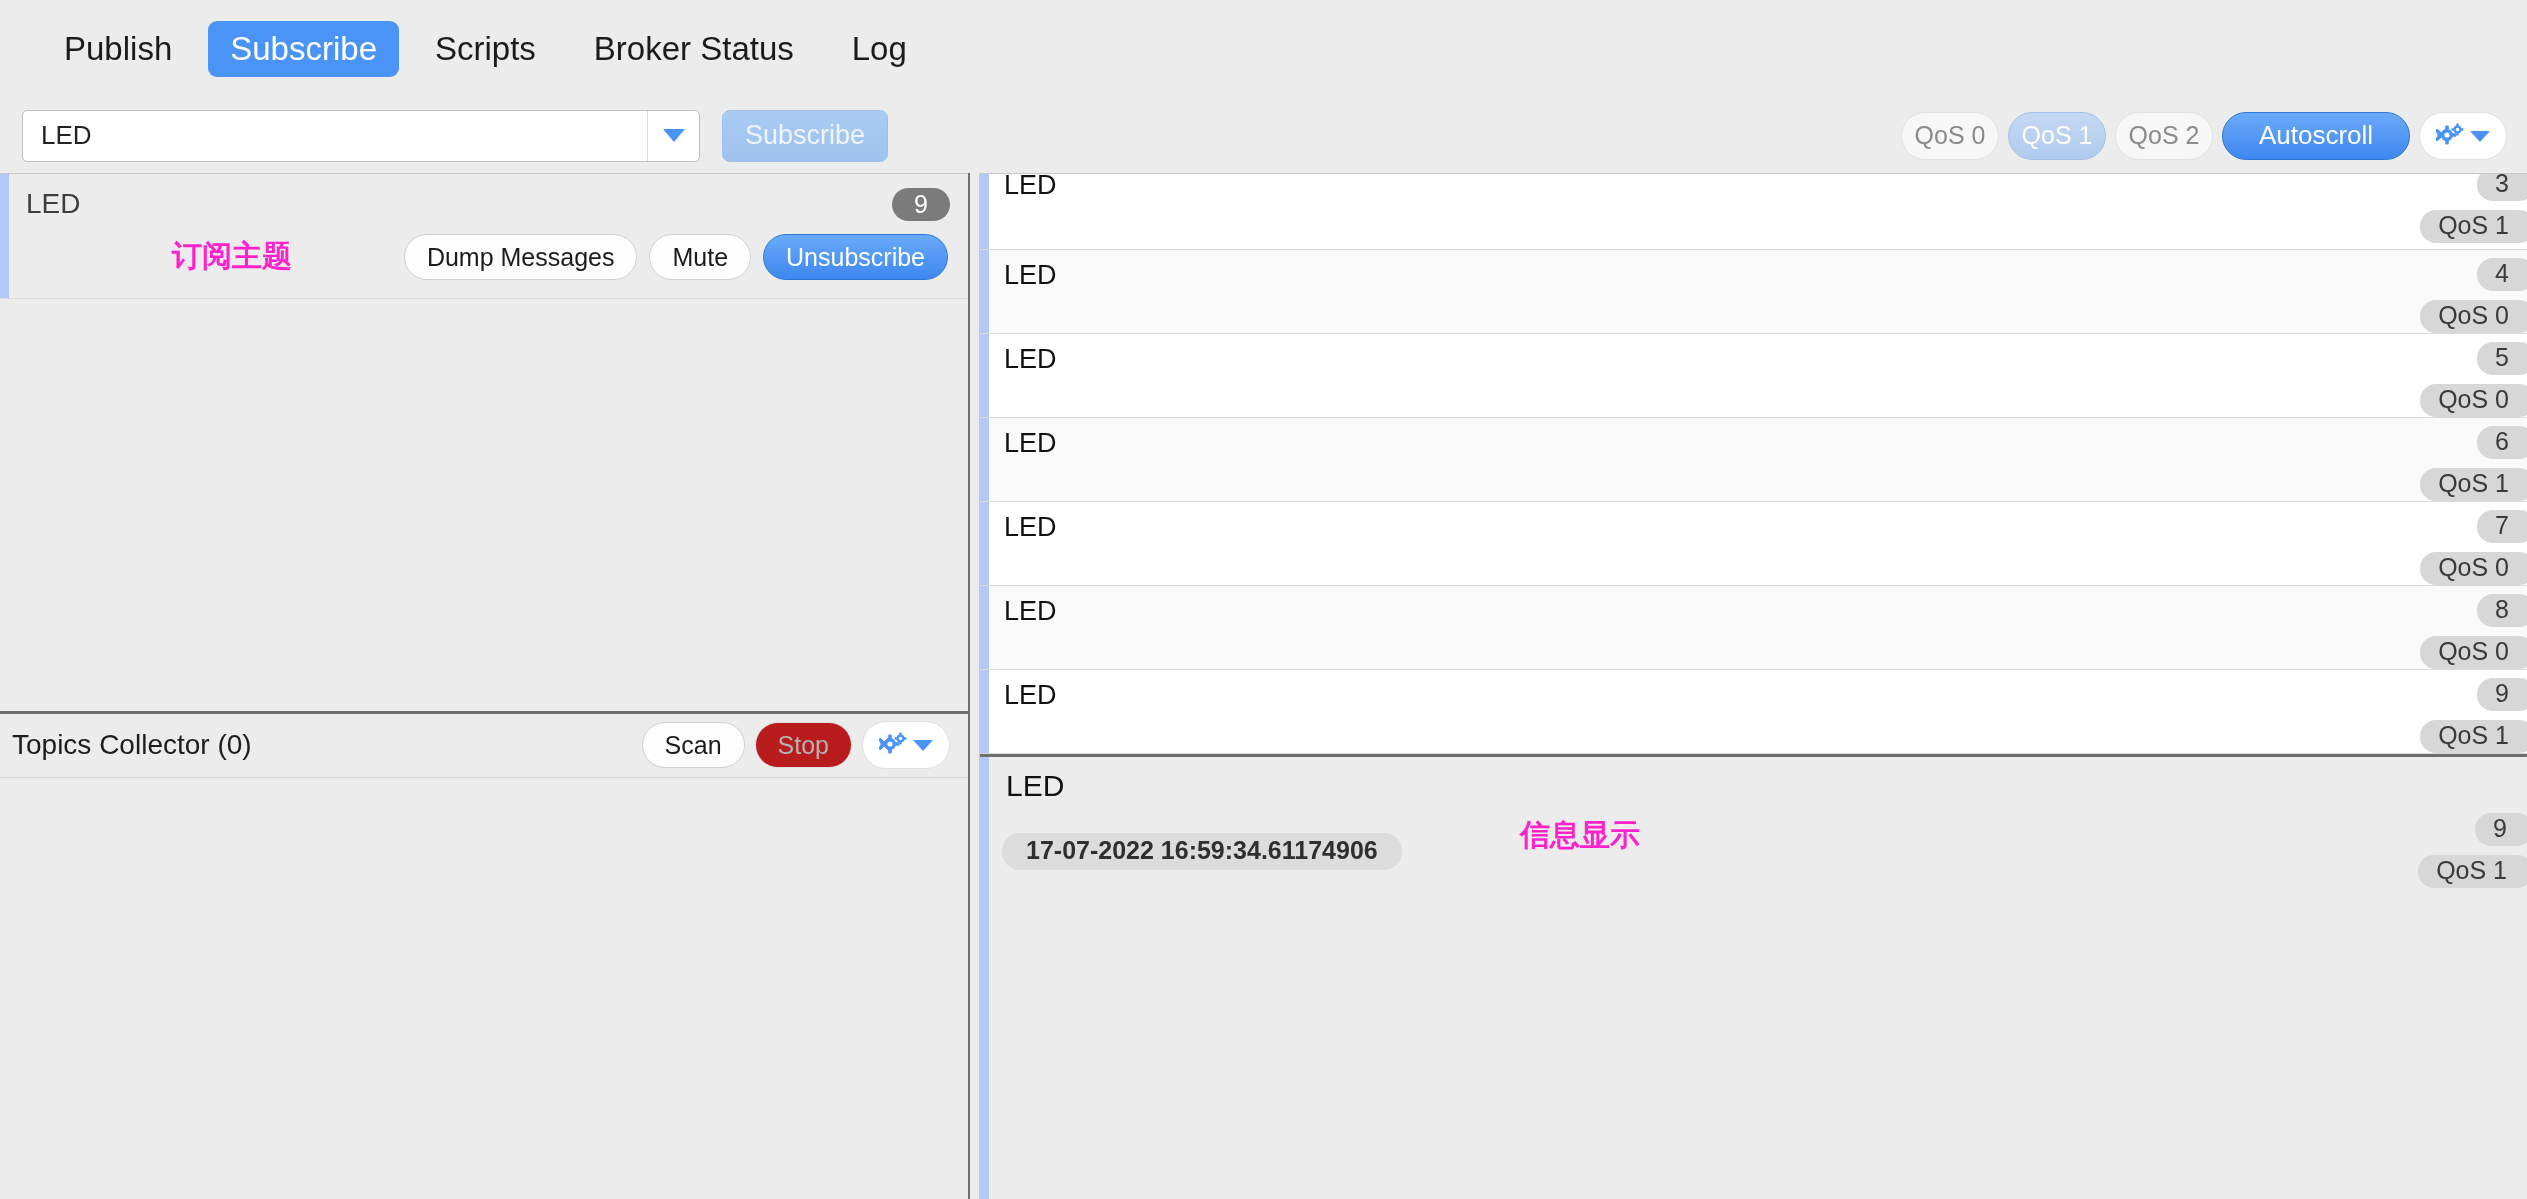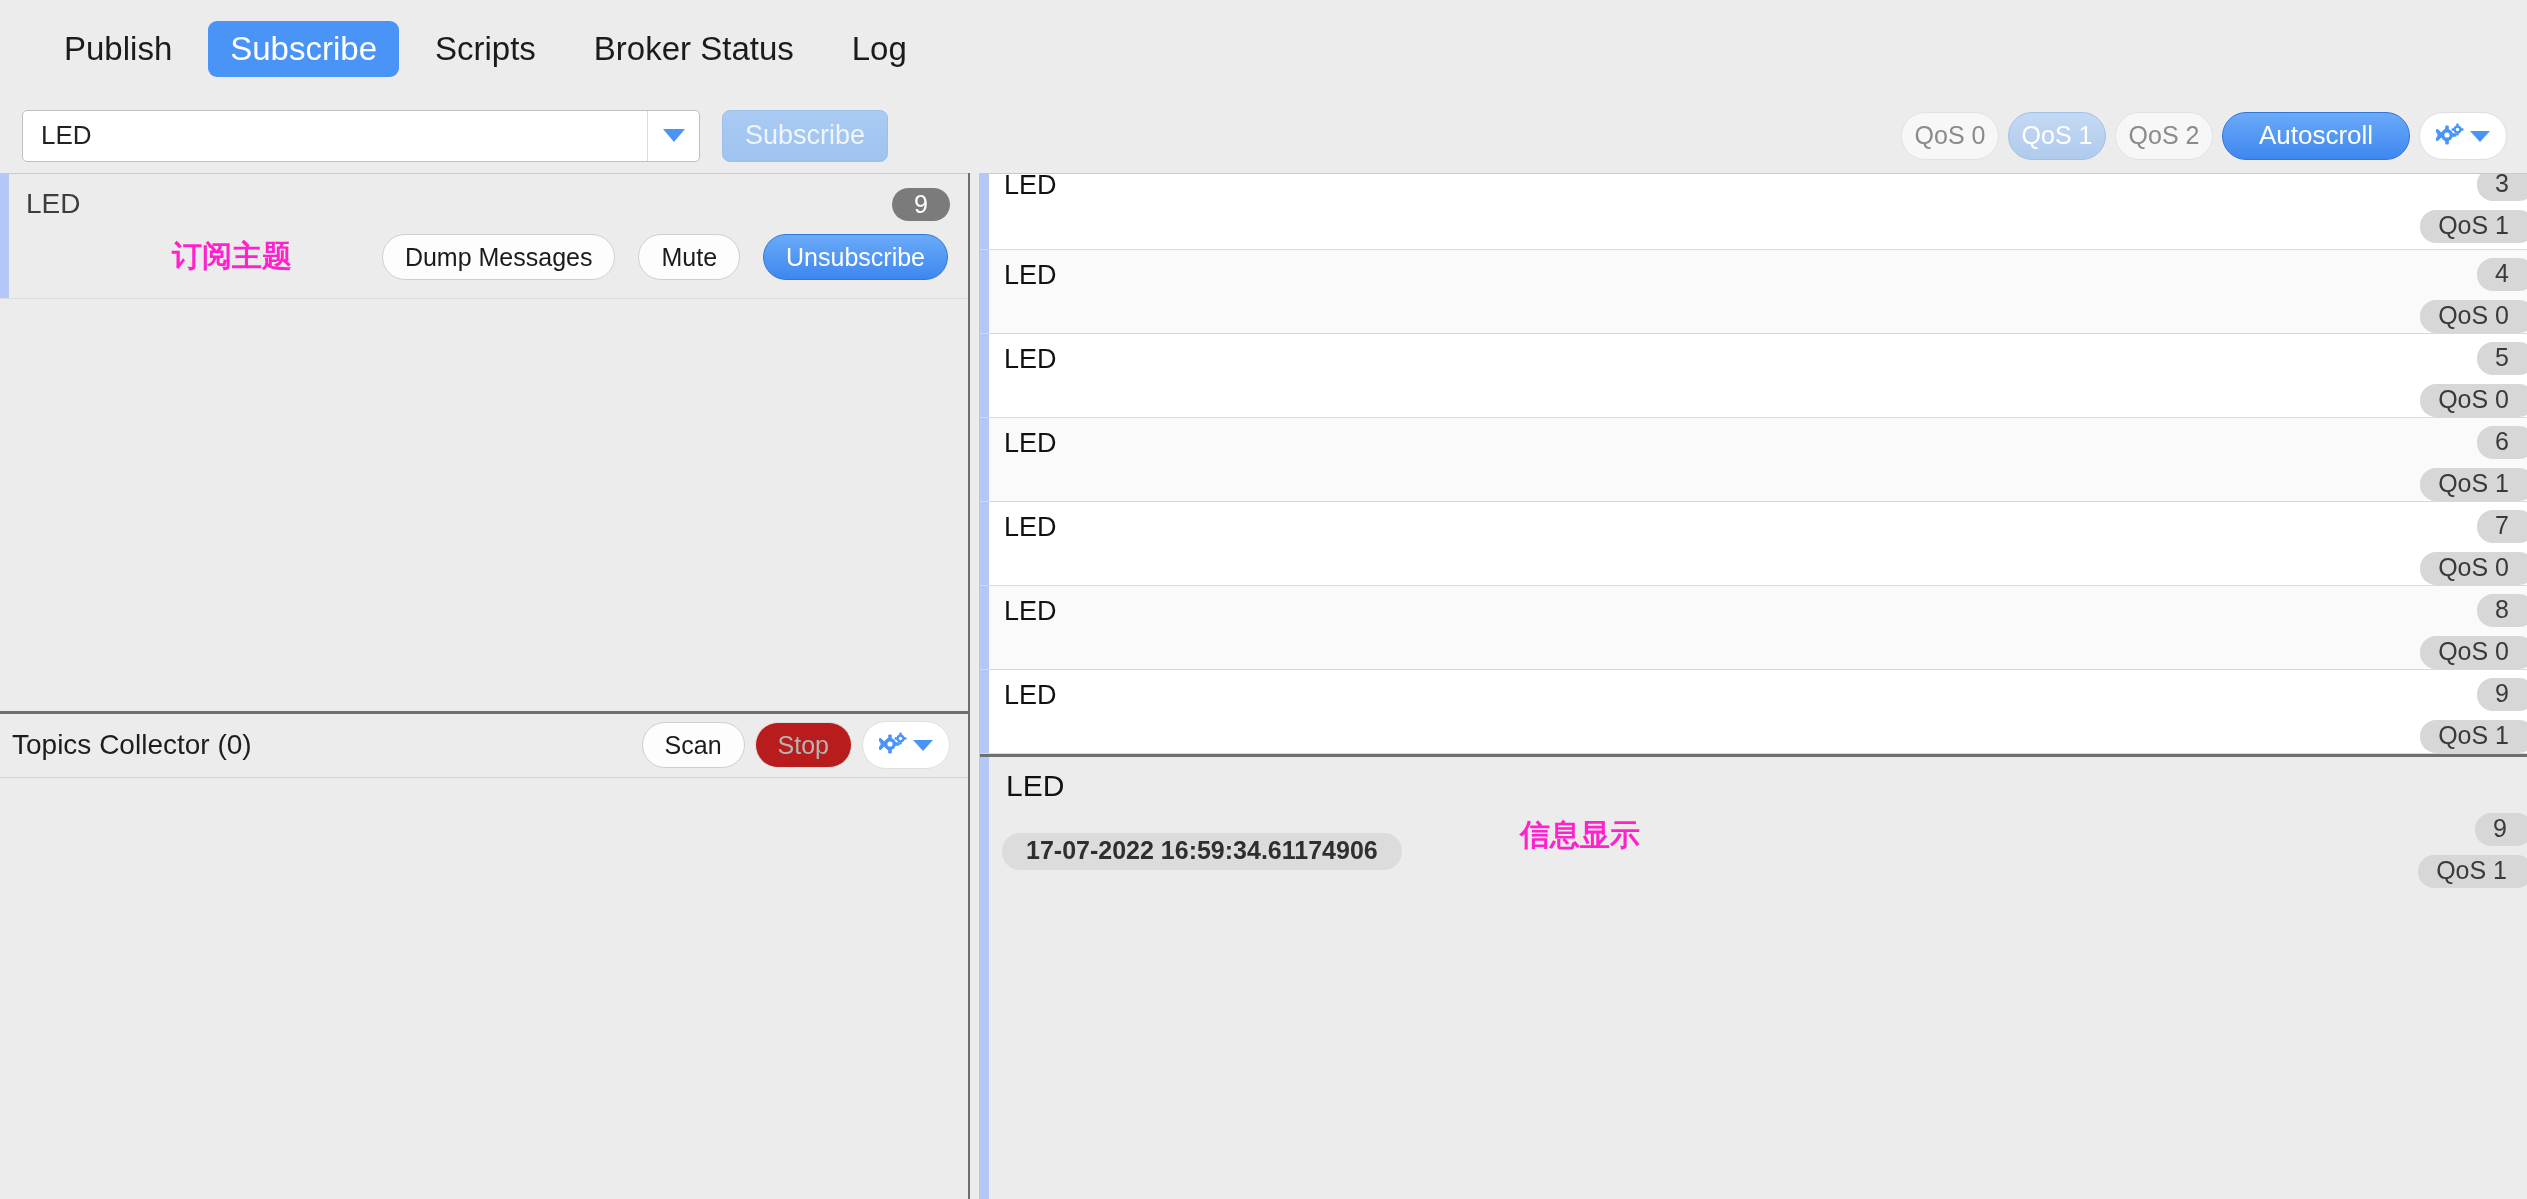--- a/index.html
+++ b/index.html
@@ -216,21 +216,21 @@
     color: #ff22cc;
     font-size: 30px;
     font-weight: bold;
     position: absolute;
   }
   #subscribe-annotation { left: 160px; top: 62px; margin-left: 12px; }
   .sub-buttons {
     position: absolute;
     right: 20px; bottom: 18px;
     display: flex;
-    gap: 23px;
+    gap: 12px;
   }
 
   
   .collector {
     flex: 0 0 auto;
     border-top: 3px solid #6f6f6f;
     background: #ececec;
   }
   .collector-bar {
     height: 74px;

